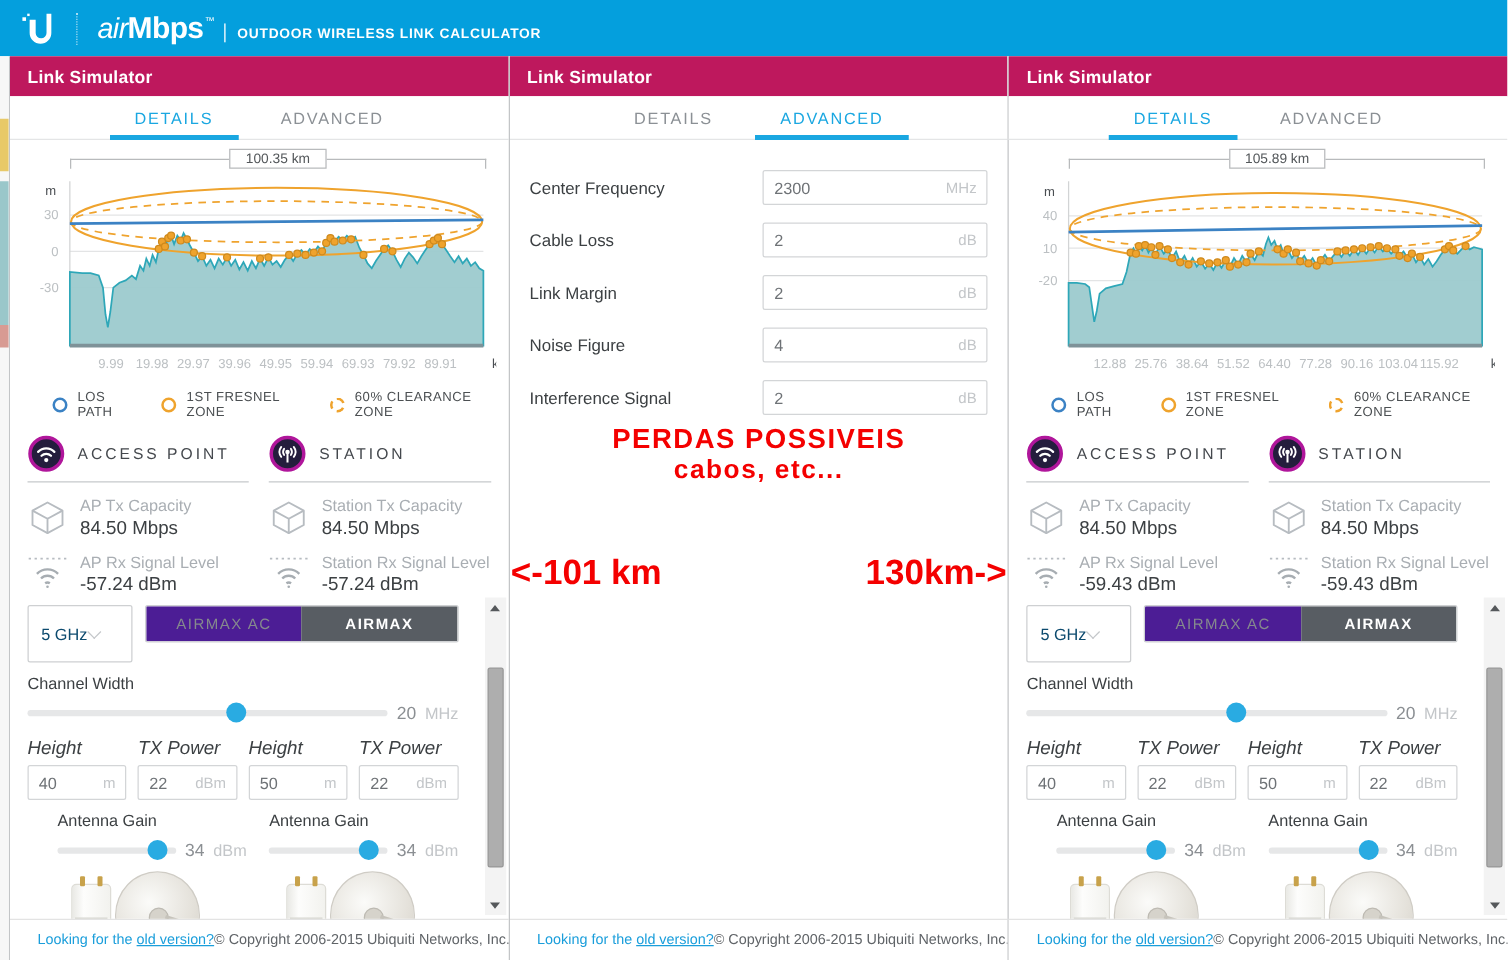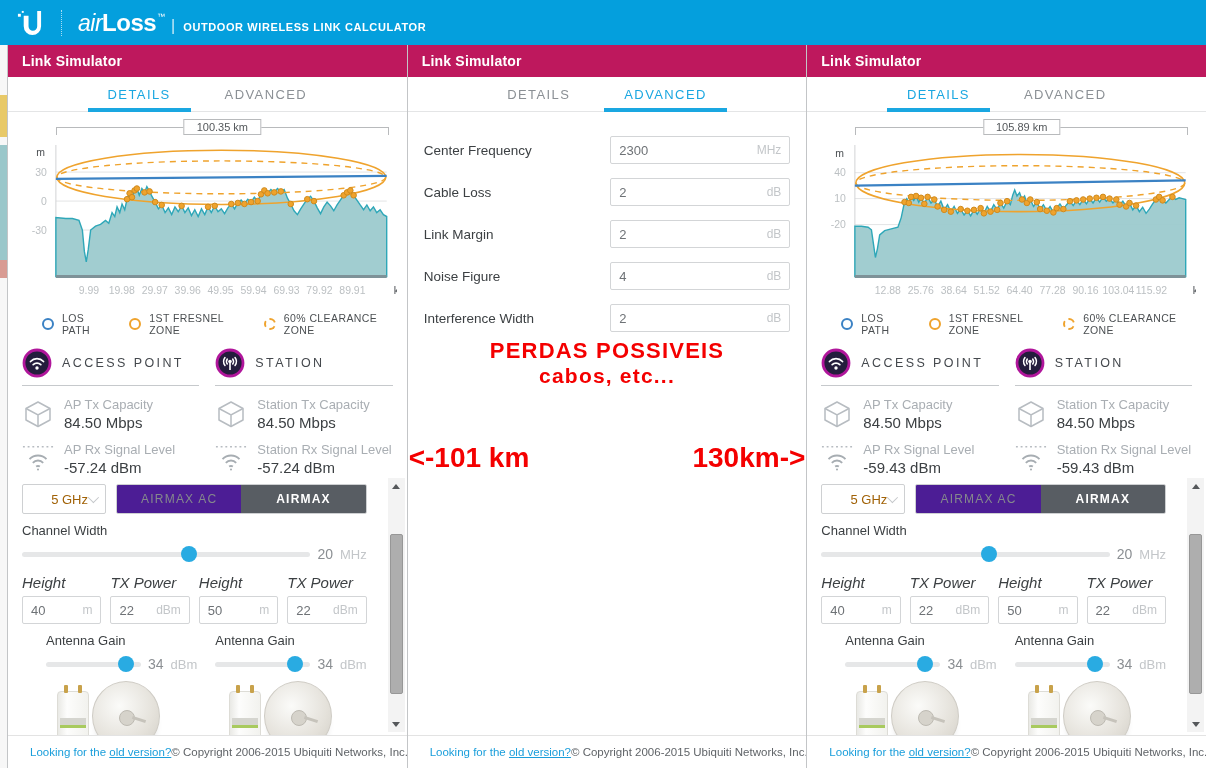--- a/index.html
+++ b/index.html
@@ -54,21 +54,21 @@
   .picon { width:30px; height:30px; flex:none; }
   .htxt { font-size:12.5px; color:#44484d; letter-spacing:2.4px; white-space:nowrap; }
   .stat { display:flex; gap:10px; margin-top:11px; align-items:flex-start; }
   .sicon { width:32px; flex:none; margin-top:2px; }
   .stat .lab { display:block; font-style:normal; font-size:13px; color:#a9aeb3; white-space:nowrap; }
   .stat .val { display:block; font-size:15px; font-weight:400; color:#3c4043; margin-top:2px; }
 
   
   .controls { flex:1; min-height:0; position:relative; padding:8px 40px 0 14px; }
   .crow { display:flex; gap:10px; }
-  .select { width:84px; height:30px; border:1px solid #ced0d2; border-radius:2px; display:flex; align-items:center; justify-content:flex-end; padding:0 9px 0 10px; font-size:13px; color:#a16207; cursor:pointer; flex:none; }
+  .select { width:84px; height:46px; border:1px solid #ced0d2; border-radius:2px; display:flex; align-items:center; justify-content:flex-start; padding:0 9px 0 10px; font-size:13px; color:#0c4a6e; cursor:pointer; flex:none; }
   .chev { width:8px; height:8px; border-right:1.5px solid #c4c7ca; border-bottom:1.5px solid #c4c7ca; transform:rotate(45deg) translateY(-2px); }
   .segmented { flex:1; display:flex; border:1px solid #ced0d2; border-radius:2px; overflow:hidden; height:30px; }
   .seg { flex:1; display:flex; align-items:center; justify-content:center; font-size:12px; letter-spacing:1.2px; color:#85898d; background:#4c1d95; cursor:pointer; }
   .seg.active { background:#585d63; color:#fff; font-weight:700; }
   .clabel { margin-top:9px; font-size:13px; color:#3c4043; }
   .slider-row { display:flex; align-items:center; margin-top:8px; gap:7px; }
   .track { flex:1; height:5px; background:#e6e7e8; border-radius:3px; position:relative; }
   .thumb { position:absolute; top:50%; width:16px; height:16px; border-radius:50%; background:#29abe2; transform:translate(-50%,-50%); }
   .sval { font-size:14px; color:#8b8f93; }
   .sunit { font-size:13px; color:#c3c6c9; }
@@ -124,21 +124,21 @@
 
   <header class="topbar">
     <svg class="ulogo" viewBox="0 0 28 28">
       <rect x="2" y="5" width="3" height="3" fill="#fff"></rect>
       <rect x="6" y="2" width="2" height="2" fill="#fff"></rect>
       <path d="M8 7 h5 v11 a4.5 4.5 0 0 0 9 0 V2 h4 v16 a9 9 0 0 1 -18 0 Z" fill="#fff"></path>
     </svg>
     <div class="vsep"></div>
     <div class="brand">
       <span class="b-air">air</span>
-      <span class="b-link">Loss</span>
+      <span class="b-link">Mbps</span>
       <span class="b-tm">™</span>
       <span class="b-pipe">|</span>
       <span class="b-sub">OUTDOOR WIRELESS LINK CALCULATOR</span>
     </div>
   </header>
 
   <div class="body">
 
     <div class="sliver">
         <i class="s1"></i>
@@ -440,21 +440,21 @@
             </div>
         </div>
         <div class="arow">
           <span class="alab">Noise Figure</span>
           <div class="abox">
               <span class="fval">4</span>
               <span class="funit">dB</span>
             </div>
         </div>
         <div class="arow">
-          <span class="alab">Interference Width</span>
+          <span class="alab">Interference Signal</span>
           <div class="abox">
               <span class="fval">2</span>
               <span class="funit">dB</span>
             </div>
         </div>
         <div class="ann1">PERDAS POSSIVEIS</div>
         <div class="ann2">cabos, etc...</div>
         <div class="annrow">
           <span>&lt;-101 km</span>
           <span>130km-&gt;</span>

